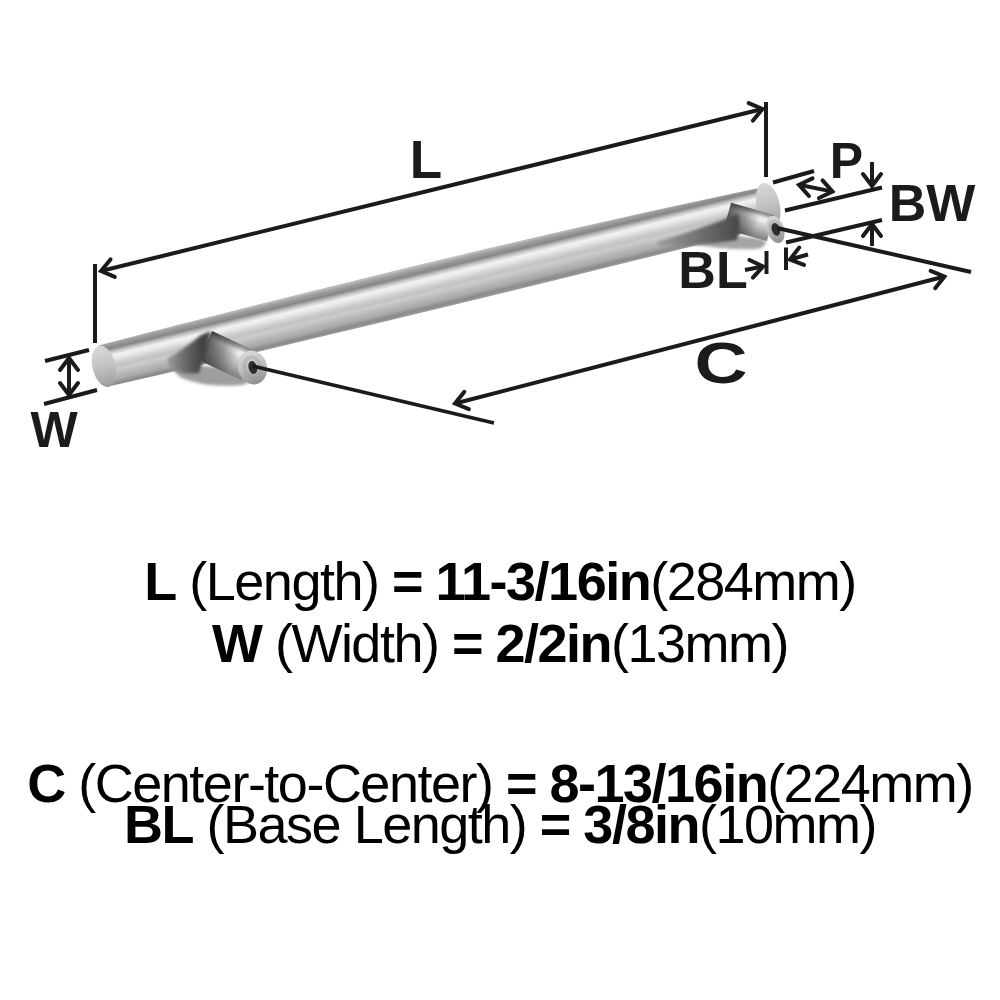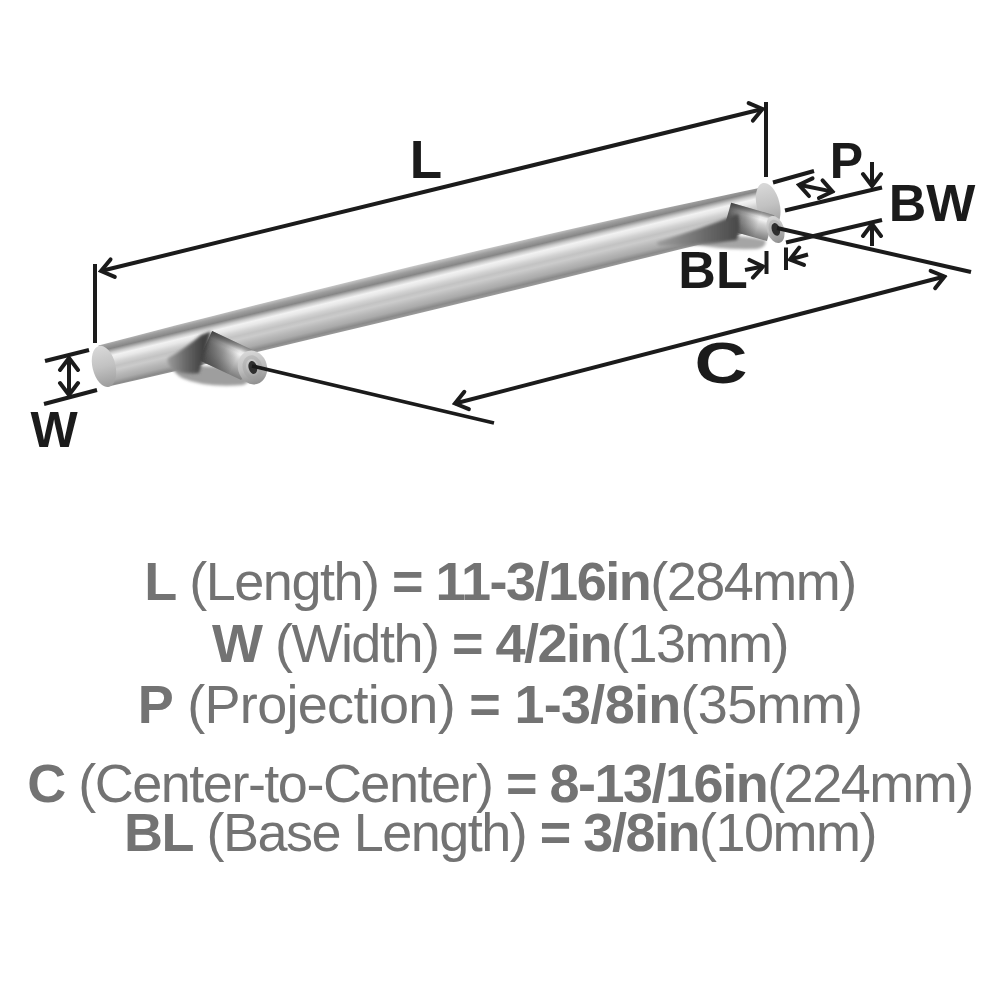--- a/index.html
+++ b/index.html
@@ -1,17 +1,17 @@
 <!DOCTYPE html>
 <html><head>
 <meta charset="utf-8">
 <style>
   html,body{margin:0;padding:0;background:#ffffff;width:1000px;height:1000px;overflow:hidden;}
   .wrap{position:relative;width:1000px;height:1000px;font-family:"Liberation Sans",sans-serif;}
-  .spec{position:absolute;left:0;width:1000px;text-align:center;font-size:54px;color:#737373;white-space:nowrap;letter-spacing:-1.5px;}
+  .spec{position:absolute;left:0;width:1000px;text-align:center;font-size:54px;color:#000000;white-space:nowrap;letter-spacing:-1.5px;}
   .spec b{font-weight:700;}
 </style>
 </head>
 <body>
 <div class="wrap">
 <svg width="1000" height="1000" viewBox="0 0 1000 1000" style="position:absolute;left:0;top:0;">
 <defs>
   <marker id="ah" viewBox="-24 -14 26 28" refX="-1" refY="0" markerWidth="26" markerHeight="28" orient="auto-start-reverse" markerUnits="userSpaceOnUse">
     <path d="M-13,-9 L-1,0 L-13,9" fill="none" stroke="#1b1b1b" stroke-width="4" stroke-linecap="round"></path>
   </marker>
@@ -132,17 +132,16 @@
   <text x="426" y="178" font-size="53">L</text>
   <text x="54" y="447" font-size="50">W</text>
   <text x="846.5" y="178" font-size="50">P</text>
   <text x="932" y="221" font-size="52">BW</text>
   <text x="713" y="288" font-size="52">BL</text>
   <text x="721" y="383" font-size="57" textLength="53" lengthAdjust="spacingAndGlyphs">C</text>
 </g>
 </svg>
 
 <div class="spec" style="top:550px;"><b>L</b> (Length) <b>= 11-3/16in</b>(284mm)</div>
-<div class="spec" style="top:612px;"><b>W</b> (Width) <b>= 4/2in</b>(13mm)</div>
-<div class="spec" style="top:673px;letter-spacing:-0.7px;"><b>P</b> (Projection) <b>= 1-3/8in</b>(35mm)</div>
+<div class="spec" style="top:612px;"><b>W</b> (Width) <b>= 2/2in</b>(13mm)</div>
 <div class="spec" style="top:752px;"><b>C</b> (Center-to-Center) <b>= 8-13/16in</b>(224mm)</div>
-<div class="spec" style="top:793px;margin-top:8px;"><b>BL</b> (Base Length) <b>= 3/8in</b>(10mm)</div>
+<div class="spec" style="top:793px;"><b>BL</b> (Base Length) <b>= 3/8in</b>(10mm)</div>
 </div>
 
 </body></html>

